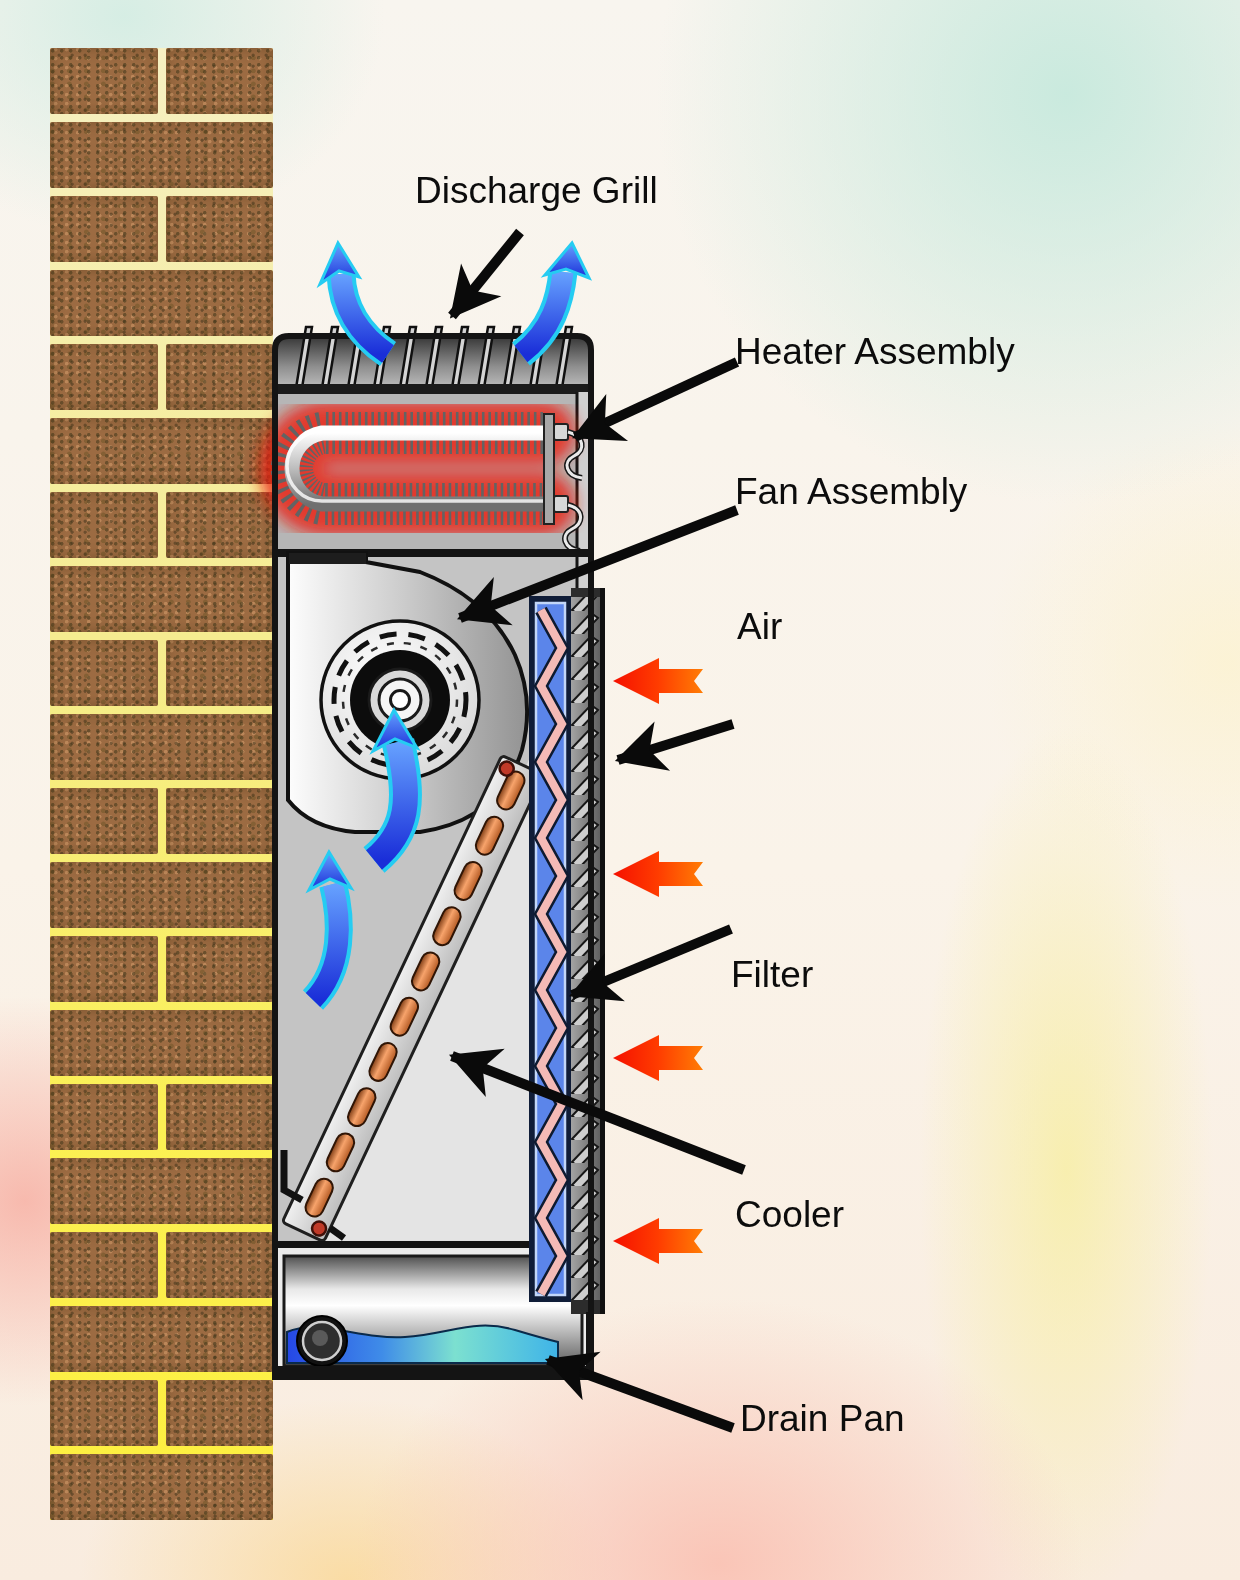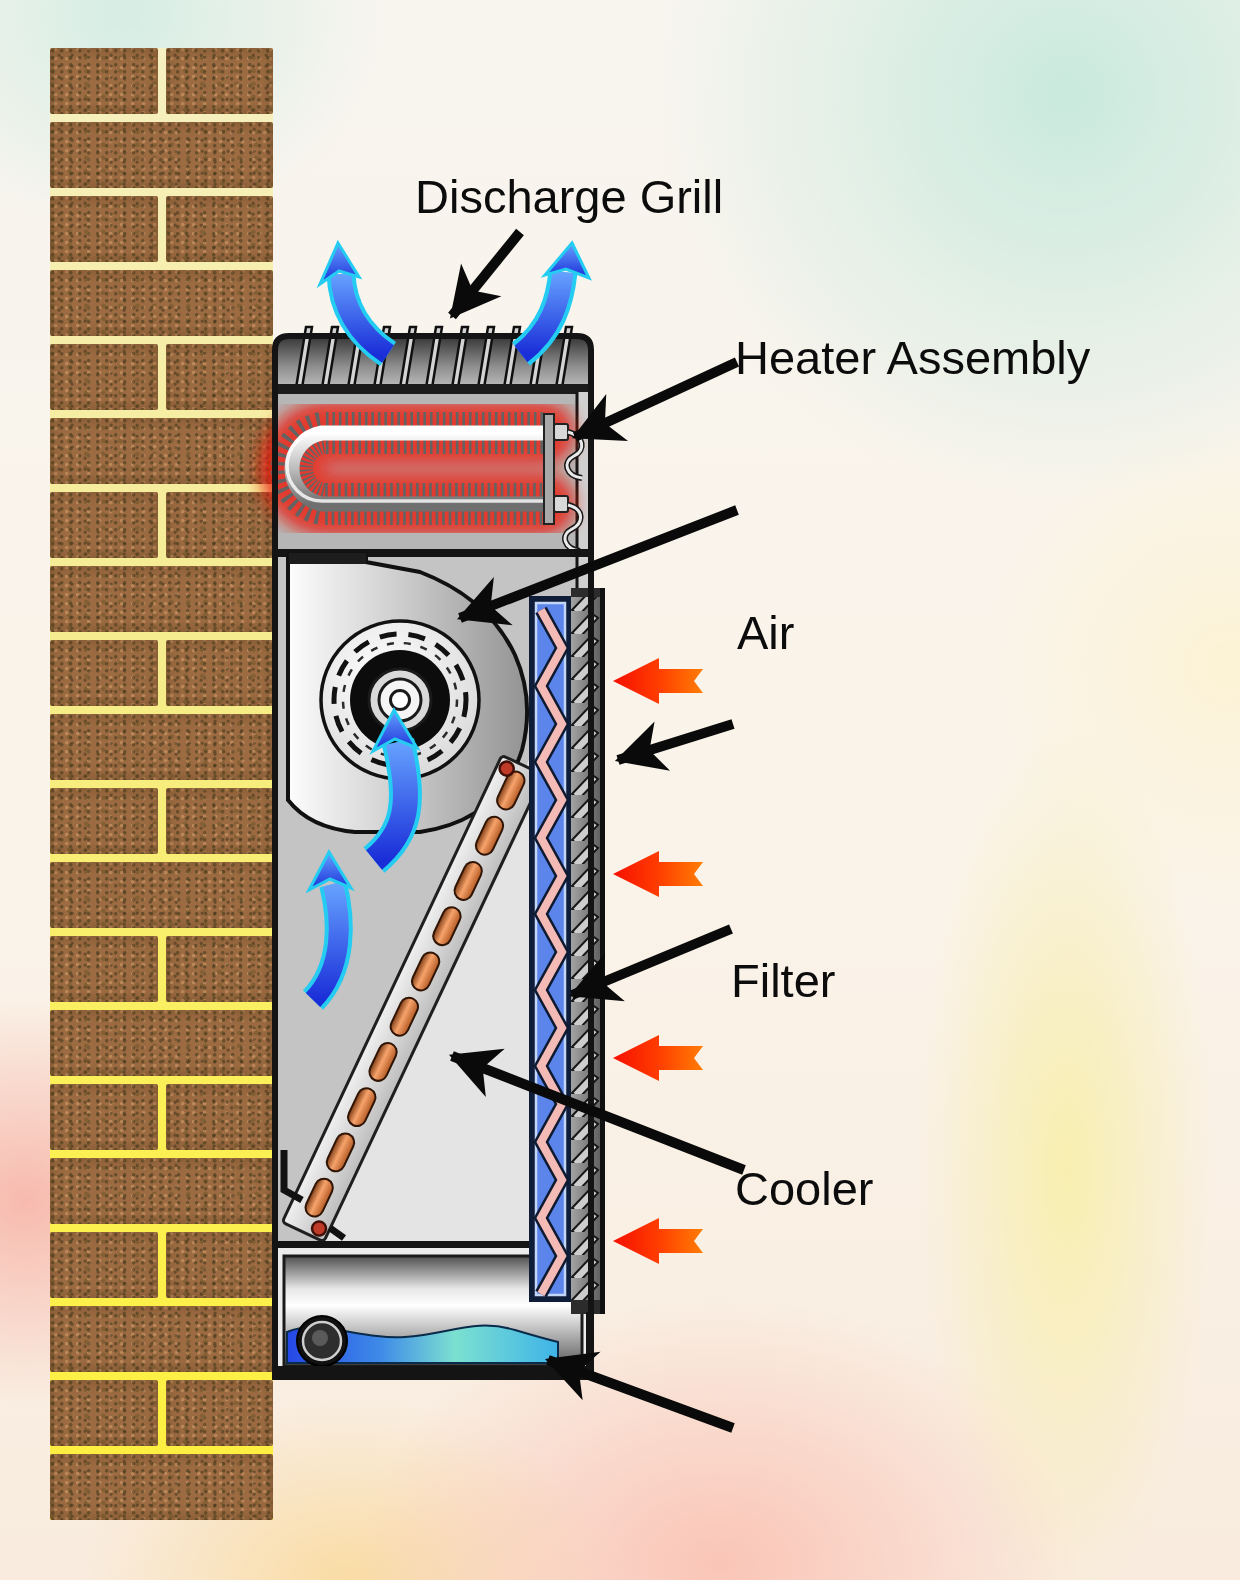--- a/index.html
+++ b/index.html
@@ -31,21 +31,21 @@
       radial-gradient(circle at 70% 65%, rgba(58,48,24,.5) 0 1.3px, transparent 1.9px),
       radial-gradient(circle at 52% 18%, rgba(214,158,108,.55) 0 1.5px, transparent 2.1px),
       radial-gradient(circle at 14% 76%, rgba(118,88,44,.6) 0 2px, transparent 2.7px);
     background-size:9px 7px,13px 11px,11px 9px,17px 13px;
     box-shadow:inset 0 0 14px rgba(80,55,22,.45);
   }
   
   svg.diagram{position:absolute;left:0;top:0;}
   
   .lbl{
-    position:absolute;font-size:47px;line-height:1.05;color:#0c0c0c;
+    position:absolute;font-size:37px;line-height:1.05;color:#0c0c0c;
     white-space:nowrap;letter-spacing:0;
   }
 </style>
 </head>
 <body>
 
 <div class="stage">
 
   <div class="wall">
     <div class="brow">
@@ -312,16 +312,18 @@
       <line x1="737" y1="510" x2="460" y2="618" marker-end="url(#ahead)"></line>
       <line x1="733" y1="724" x2="618" y2="760" marker-end="url(#ahead)"></line>
       <line x1="731" y1="929" x2="572" y2="995" marker-end="url(#ahead)"></line>
       <line x1="744" y1="1170" x2="452" y2="1056" marker-end="url(#ahead)"></line>
       <line x1="733" y1="1428" x2="548" y2="1360" marker-end="url(#ahead)"></line>
     </g>
   </svg>
 
   <div class="lbl" style="left:415px;top:172px">Discharge Grill</div>
   <div class="lbl" style="left:735px;top:333px">Heater Assembly</div>
+  <div class="lbl" style="left:735px;top:473px">Fan Assembly</div>
   <div class="lbl" style="left:737px;top:608px">Air</div>
   <div class="lbl" style="left:731px;top:956px">Filter</div>
-  <div class="lbl" style="left:735px;top:1164px">Cooler</div>
+  <div class="lbl" style="left:735px;top:1196px">Cooler</div>
+  <div class="lbl" style="left:740px;top:1400px">Drain Pan</div>
 </div>
 
 </body></html>

